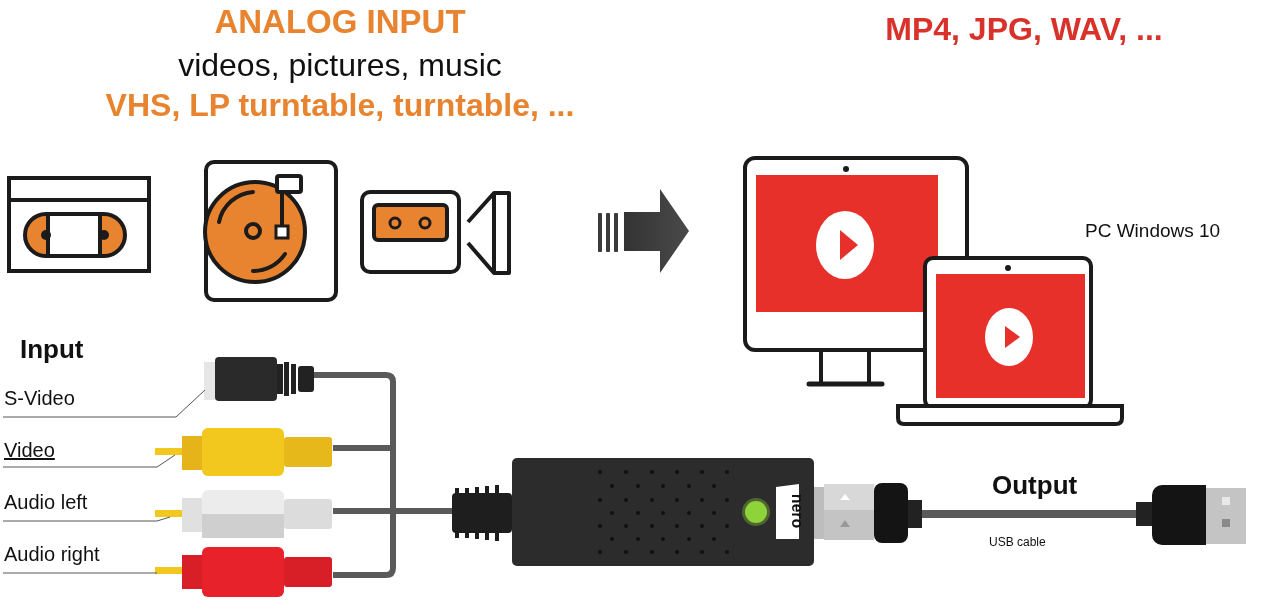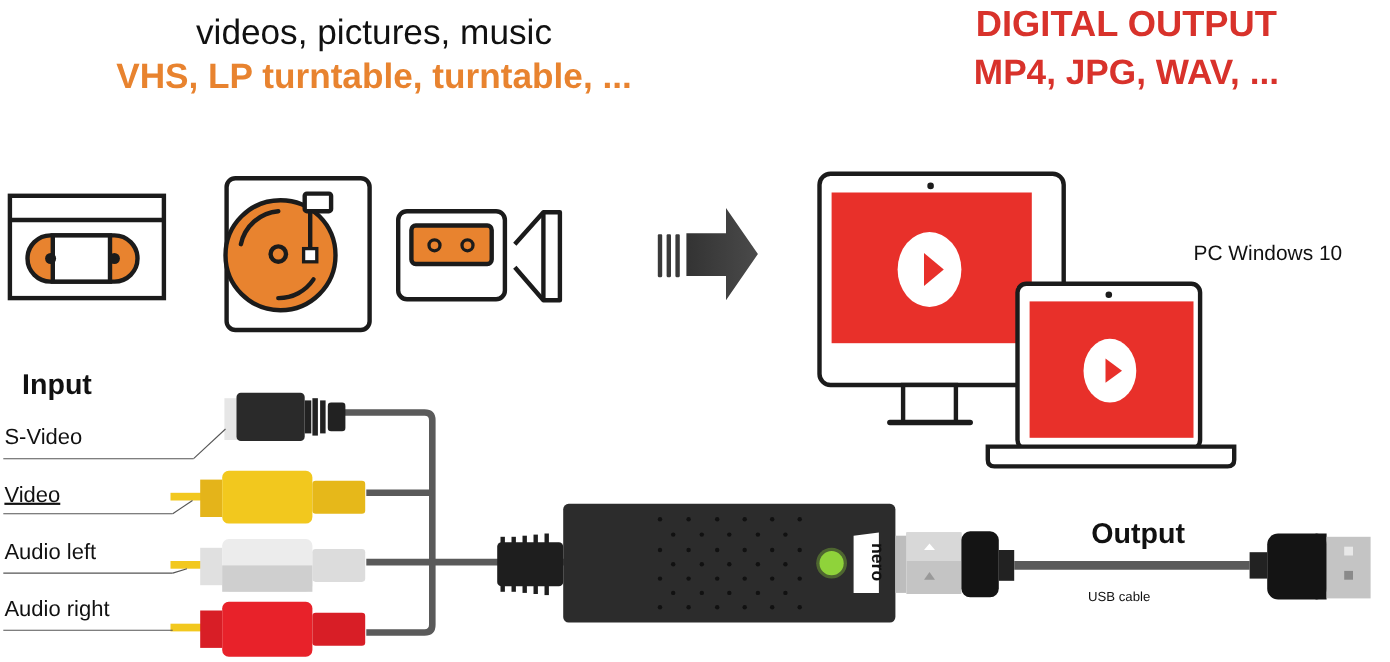--- a/index.html
+++ b/index.html
@@ -200,26 +200,26 @@
     <rect x="1136" y="502" width="16" height="24" fill="#222"></rect>
     <rect x="1152" y="485" width="54" height="60" rx="10" fill="#141414"></rect>
     <rect x="1196" y="485" width="10" height="60" fill="#141414"></rect>
     <rect x="1206" y="488" width="40" height="56" fill="#c4c4c4"></rect>
     <rect x="1222" y="497" width="8" height="8" fill="#e8e8e8"></rect>
     <rect x="1222" y="519" width="8" height="8" fill="#8a8a8a"></rect>
   </g>
 </svg>
 
 <div class="abs hdr" style="left:60px; top:5px; width:560px;">
+  <div class="hdr-title orange" style="height:36px;">ANALOG INPUT</div>
   <div class="hdr-sub" style="margin-top:8px;">videos, pictures, music</div>
   <div class="hdr-fmt orange" style="margin-top:8px;">VHS, LP turntable, turntable, ...</div>
 </div>
 
 <div class="abs hdr" style="left:800px; top:5px; width:448px;">
-  <div class="hdr-title red" style="height:36px;">DIGITAL OUTPUT</div>
   <div class="hdr-fmt red" style="margin-top:8px;">MP4, JPG, WAV, ...</div>
 </div>
 
 <div class="abs" style="left:1085px; top:220px; font-size:19px; color:#111;">PC Windows 10</div>
 
 <div class="abs label-bold" style="left:20px; top:334px;">Input</div>
 <div class="abs label" style="left:4px; top:387px;">S-Video</div>
 <div class="abs label" style="left:4px; top:439px;text-decoration:underline;">Video</div>
 <div class="abs label" style="left:4px; top:491px;">Audio left</div>
 <div class="abs label" style="left:4px; top:543px;">Audio right</div>

